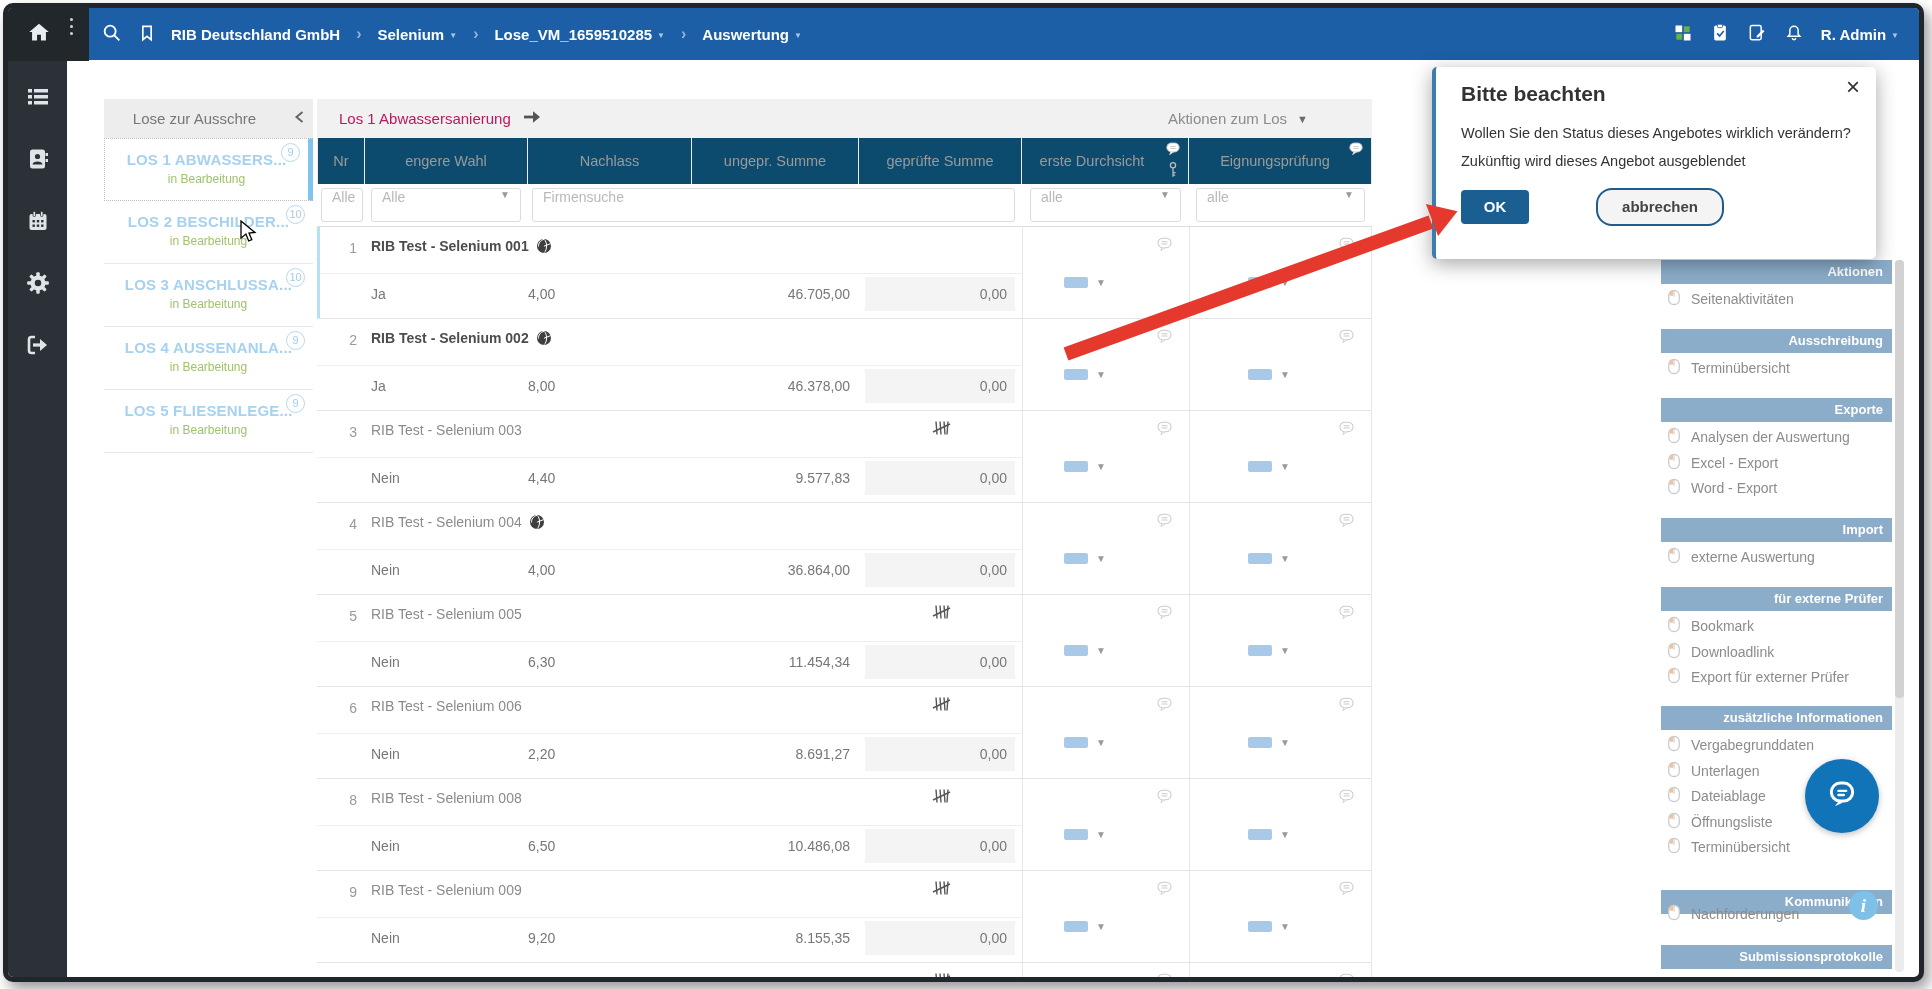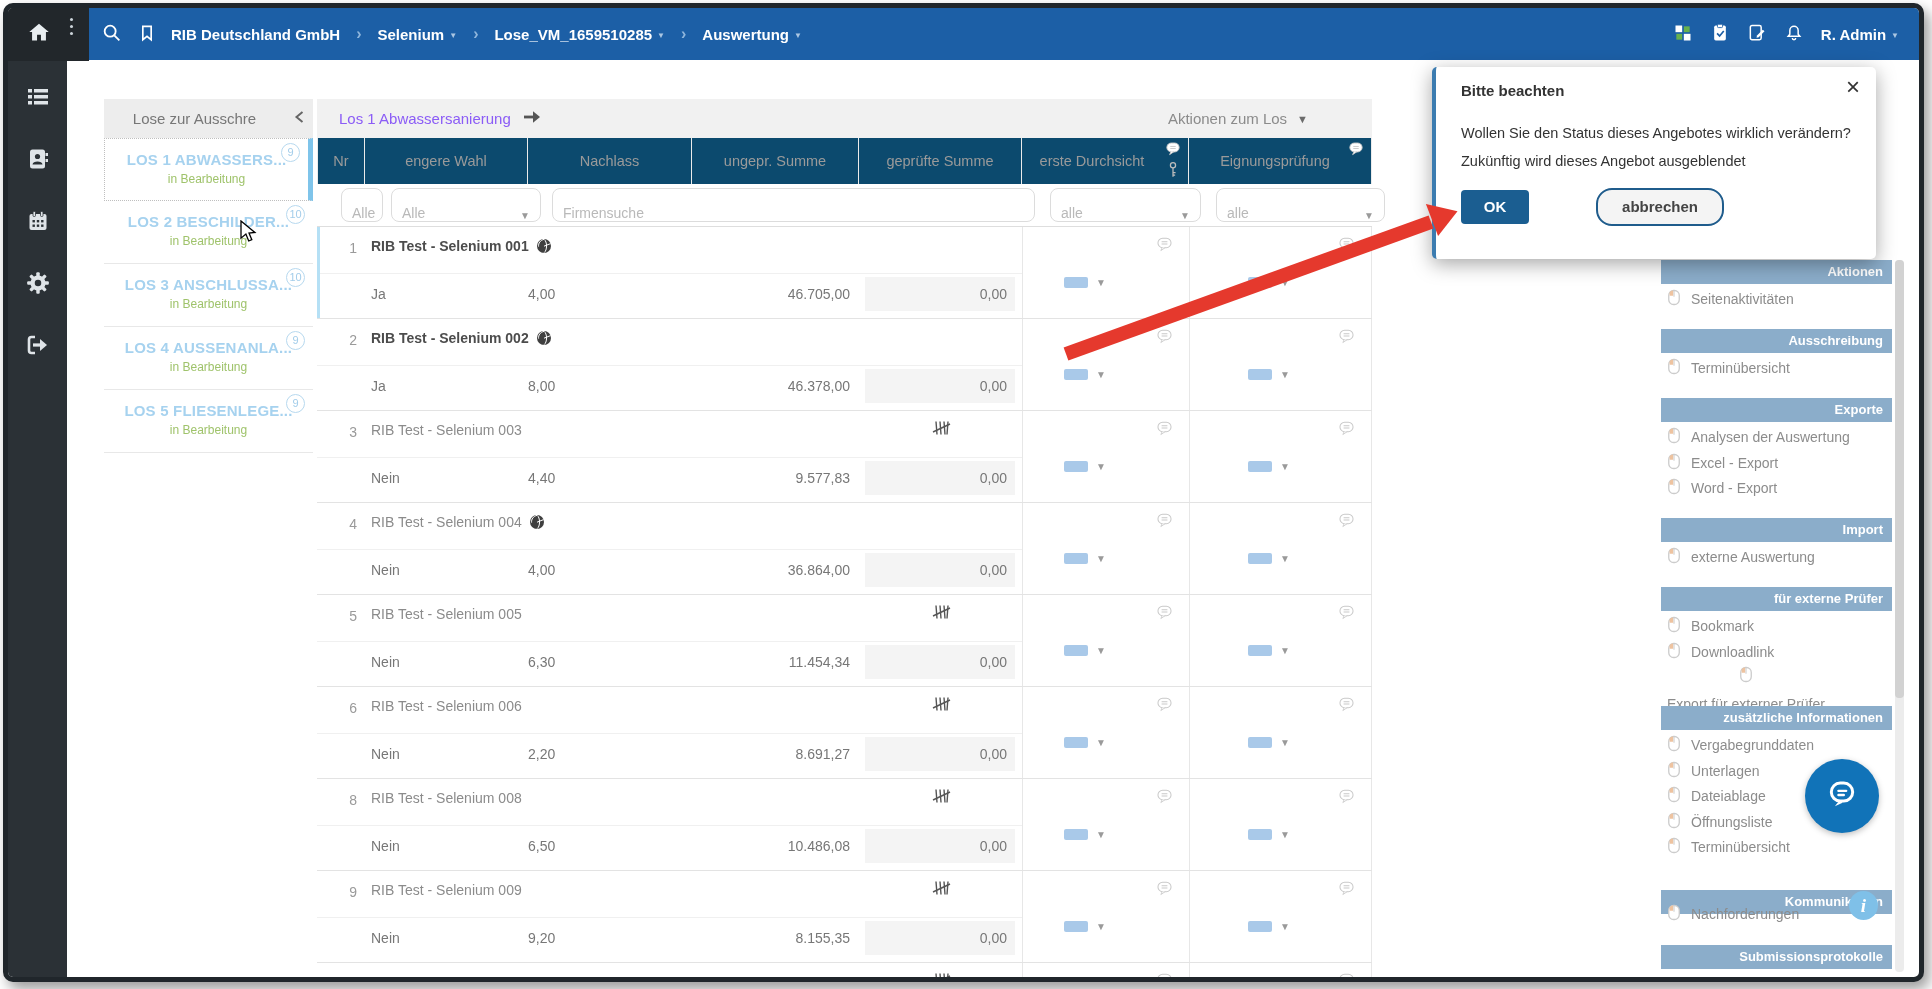--- a/index.html
+++ b/index.html
@@ -36,32 +36,32 @@
   .los-item{position:relative;height:63px;border-bottom:1px solid #e8e8e8;text-align:center;padding-top:12px;cursor:pointer;}
   .los-title{color:#a6d2ef;font-weight:bold;font-size:15px;letter-spacing:.2px;}
   .los-status{color:#9fc36b;font-size:12px;margin-top:4px;}
   .los-badge{position:absolute;top:4px;right:8px;width:19px;height:19px;border:1px solid #b7d9ef;border-radius:50%;
              color:#a3cdea;font-size:11px;line-height:17px;text-align:center;background:#fff;}
   .los-item.active{border:1px dotted #bfbfbf;border-right:5px solid #7fc4ea;background:#fff;}
 
   
   .table{position:absolute;left:309px;top:91px;width:1055px;}
   .t-topbar{position:relative;height:39px;background:#f1f1f1;display:flex;align-items:center;}
-  .t-title{margin-left:22px;color:#8b5cf6;font-size:15px;font-weight:500;display:flex;align-items:center;gap:12px;}
+  .t-title{margin-left:22px;color:#be185d;font-size:15px;font-weight:500;display:flex;align-items:center;gap:12px;}
   .t-actions{position:absolute;right:64px;color:#8b8b8b;font-size:15px;display:flex;align-items:center;gap:10px;}
   .t-actions .tri{color:#6b6b6b;font-size:11px;}
   .t-head{position:relative;height:46px;background:#0c4a6e;}
   .t-hcell{position:absolute;top:0;height:100%;display:flex;align-items:center;justify-content:center;
            color:#9a9a9a;font-size:14.5px;font-weight:500;border-right:1px solid #ebebeb;}
   .t-hcell:first-child{border-left:1px solid #ebebeb;}
   .h-bubble{position:absolute;right:7px;top:3px;}
   .h-key{position:absolute;right:9px;top:23px;}
   .t-filter{position:relative;height:43px;border-bottom:1px solid #dedede;background:#fff;}
-  .fbox{position:absolute;top:4px;height:34px;border:1px solid #dcdcdc;border-radius:8px;background:#fff;
-        color:#b9b9b9;font-size:14px;display:flex;align-items:flex-end;padding:0 10px;margin-left:20px;}
+  .fbox{position:absolute;top:4px;height:34px;border:1px solid #dcdcdc;border-radius:3px;background:#fff;
+        color:#b9b9b9;font-size:14px;display:flex;align-items:flex-start;padding:0 10px;}
   .fbox .tri{margin-left:auto;color:#9a9a9a;font-size:10px;}
   .t-body{position:relative;}
   .row-block{position:relative;height:92px;border-bottom:1px solid #e3e3e3;background:#fff;}
   .row-block.selected::before{content:"";position:absolute;left:0;top:0;width:3px;height:100%;background:#b5e0f5;z-index:1;}
   .rb-nr{position:absolute;left:0;width:40px;top:13px;text-align:right;color:#9a9a9a;}
   .rb-name{position:absolute;left:54px;top:11px;display:flex;gap:7px;}
   .nm{color:#8b8b8b;}
   .row-block.bold .nm{color:#4c4c4c;font-weight:bold;}
   .rb-tally{position:absolute;left:542px;width:163px;top:6px;text-align:center;}
   .rb-wahl{position:absolute;left:54px;top:59px;color:#777;}
@@ -90,21 +90,21 @@
   
   .fab{position:absolute;left:1797px;top:751px;width:74px;height:74px;border-radius:50%;background:#1173b8;z-index:6;
        display:flex;align-items:center;justify-content:center;box-shadow:0 2px 6px rgba(0,0,0,.25);}
   .info-bubble{position:absolute;left:1841px;top:883px;width:29px;height:29px;border-radius:50%;background:#7fc0e8;z-index:6;
        color:#fff;font-family:"Liberation Serif",serif;font-weight:bold;font-style:italic;font-size:19px;
        display:flex;align-items:center;justify-content:center;}
 
   
   .dialog{position:absolute;left:1424px;top:59px;width:444px;height:192px;background:#fff;border-radius:5px;z-index:7;
           border-left:4px solid #3c7cb0;box-shadow:0 5px 20px rgba(0,0,0,.35);}
-  .dlg-title{position:absolute;left:25px;top:15px;font-weight:bold;font-size:15px;color:#333;}
+  .dlg-title{position:absolute;left:25px;top:15px;font-weight:bold;font-size:21px;color:#333;}
   .dlg-close{position:absolute;right:16px;top:8px;font-size:24px;color:#333;cursor:pointer;line-height:1;}
   .dlg-msg1{position:absolute;left:25px;top:58px;font-size:14.5px;color:#333;white-space:nowrap;}
   .dlg-msg2{position:absolute;left:25px;top:86px;font-size:14.5px;color:#333;white-space:nowrap;}
   .btn-ok{position:absolute;left:25px;top:123px;width:68px;height:34px;background:#1b5e91;color:#fff;font-weight:bold;
           font-size:15px;border:none;border-radius:4px;text-align:center;line-height:34px;cursor:pointer;}
   .btn-cancel{position:absolute;left:160px;top:121px;width:128px;height:38px;background:#f4f4f4;color:#444;font-weight:bold;
           font-size:15px;border:2px solid #1f5c8c;border-radius:16px;text-align:center;line-height:34px;cursor:pointer;}
 
   .arrow-layer{position:absolute;left:1030px;top:180px;width:440px;height:190px;z-index:8;pointer-events:none;}
   .cursor-layer{position:absolute;left:232px;top:212px;z-index:9;pointer-events:none;}
@@ -872,21 +872,21 @@
     <span>
       <svg width="14" height="17" viewBox="0 0 16 19">
               <rect x="2" y="1.5" width="12" height="16" rx="5.5" fill="#fff" stroke="#cccccc" stroke-width="1.5"></rect>
               <path d="M8 1.5v7" stroke="#cccccc" stroke-width="1.2"></path>
               <path d="M3 4.5c0-2 1.5-3 4-3v6H3z" fill="#eec3a0"></path>
             </svg>
     </span>
     <span class="sb-label">Downloadlink</span>
   </div>
 
-  <div class="sb-item" style="top: 658px; flex-direction: column;">
+  <div class="sb-item" style="top: 658px;">
     <span>
       <svg width="14" height="17" viewBox="0 0 16 19">
               <rect x="2" y="1.5" width="12" height="16" rx="5.5" fill="#fff" stroke="#cccccc" stroke-width="1.5"></rect>
               <path d="M8 1.5v7" stroke="#cccccc" stroke-width="1.2"></path>
               <path d="M3 4.5c0-2 1.5-3 4-3v6H3z" fill="#eec3a0"></path>
             </svg>
     </span>
     <span class="sb-label">Export für externer Prüfer</span>
   </div>
 <div class="sb-header" style="top: 698px;">zusätzliche Informationen</div>

